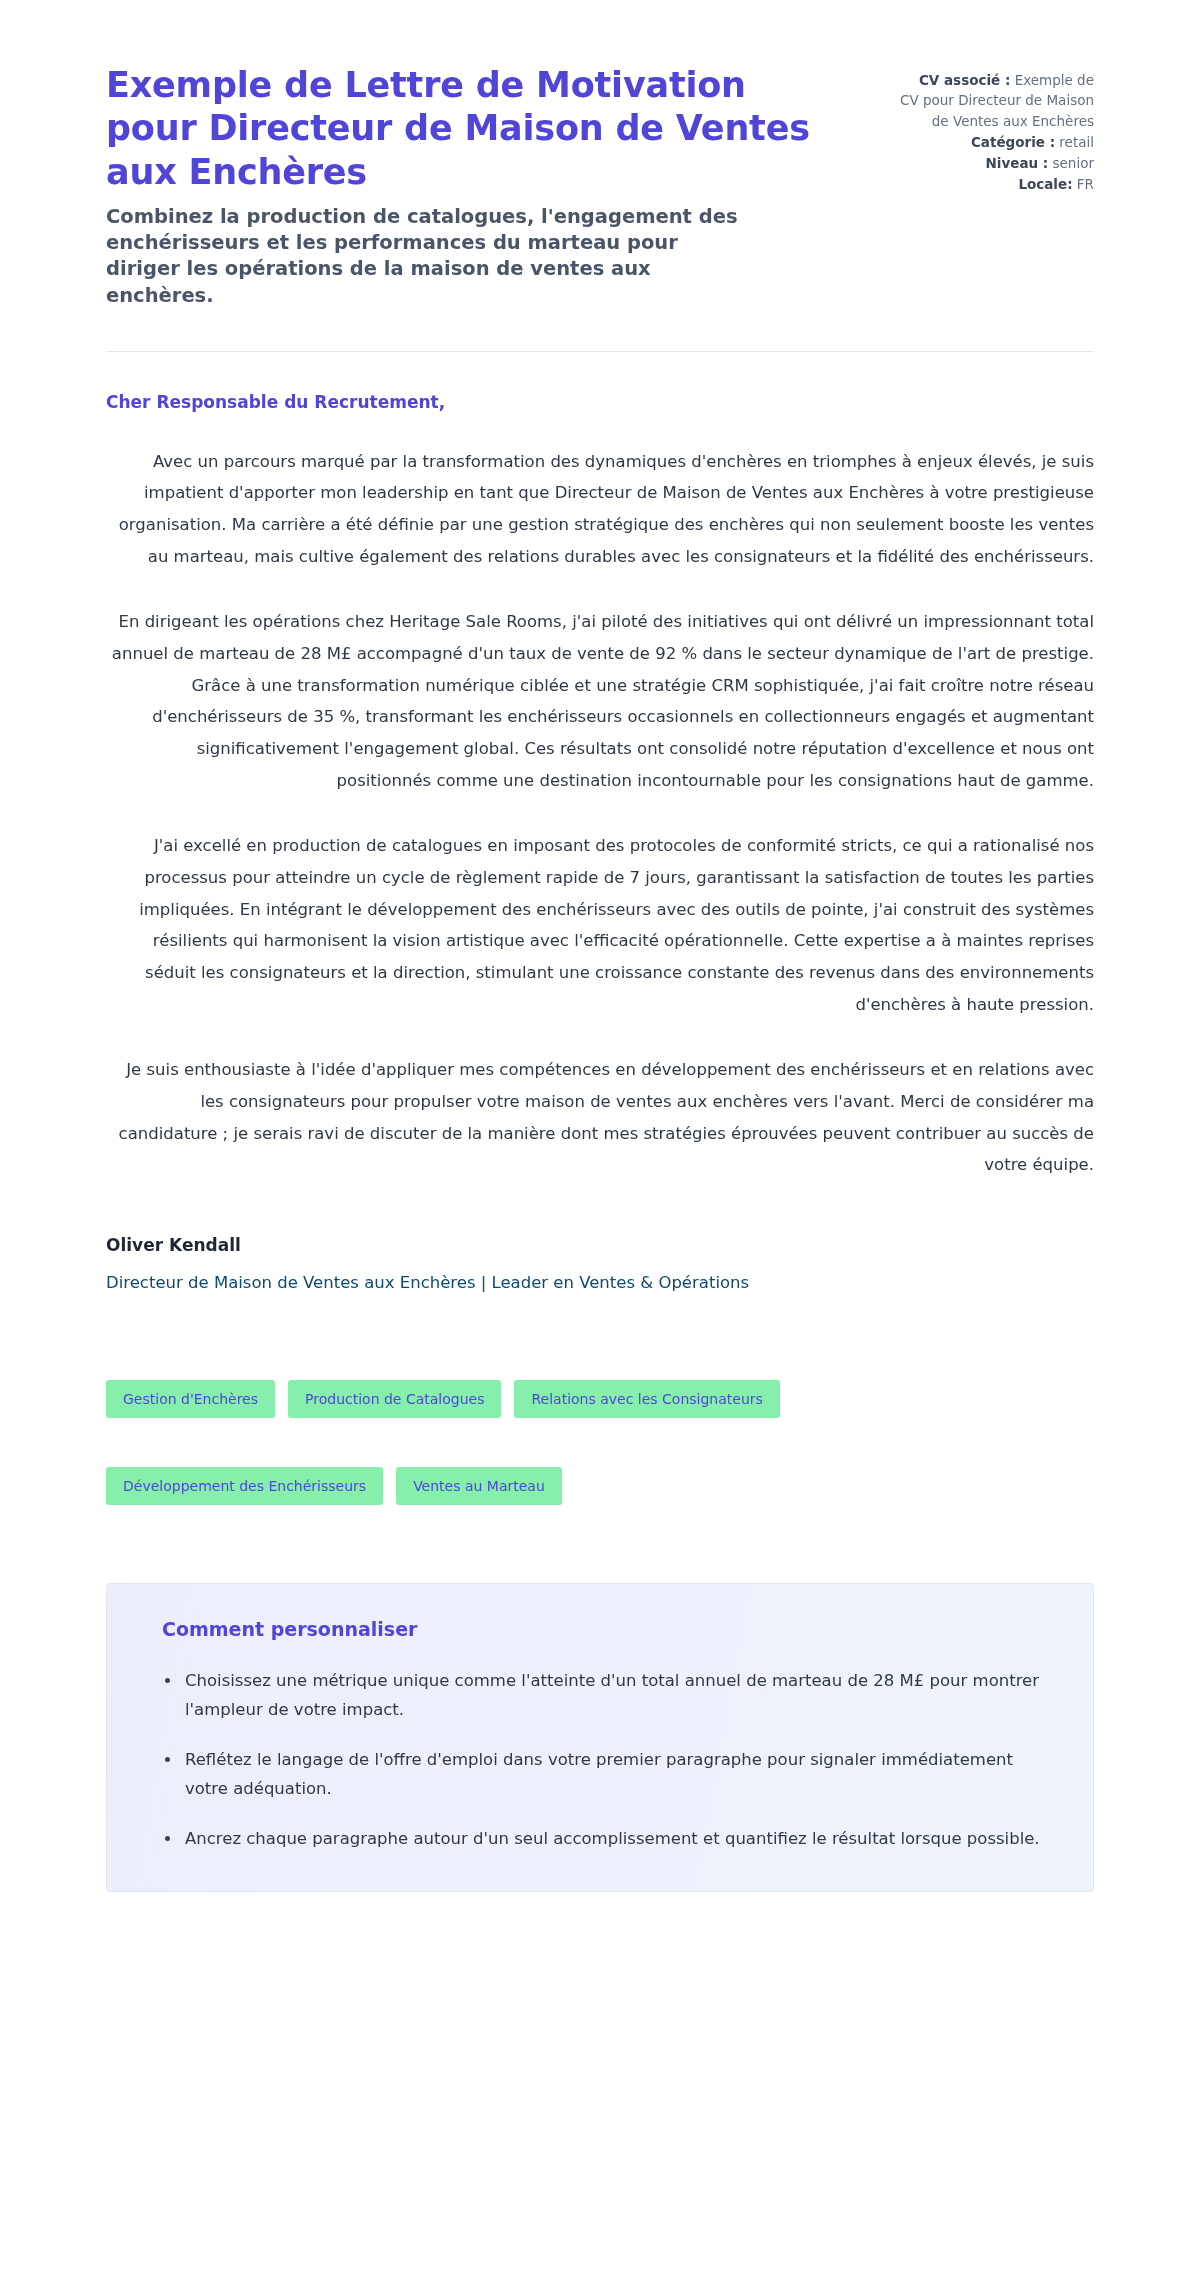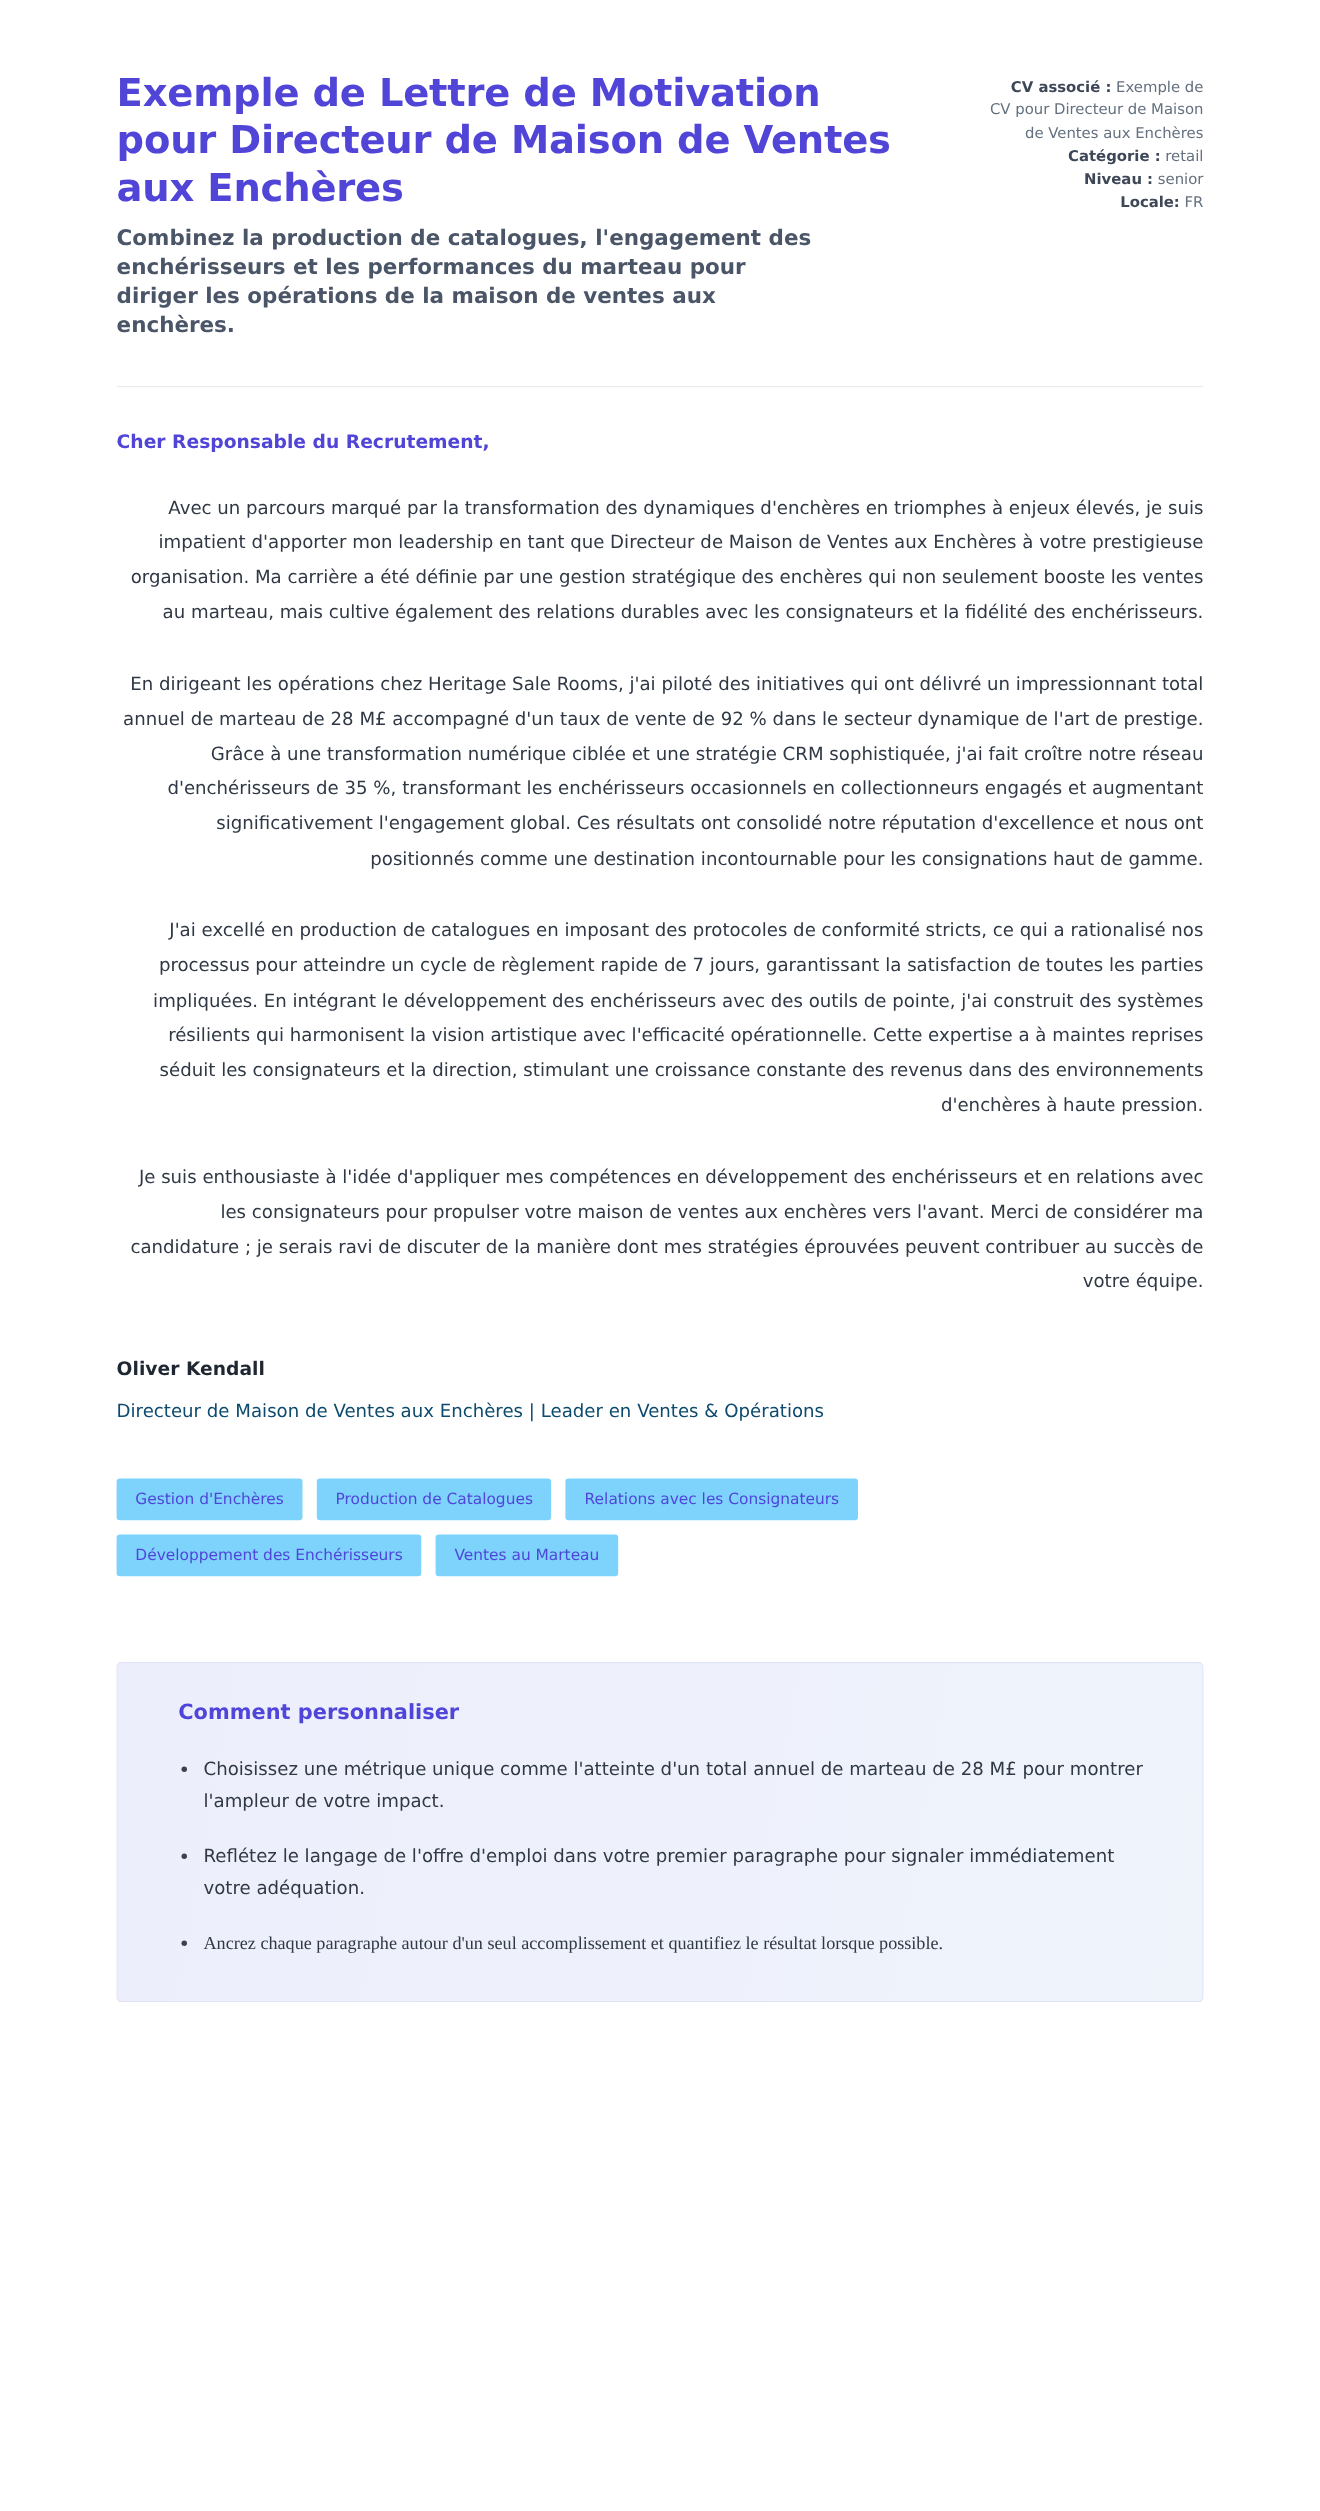--- a/index.html
+++ b/index.html
@@ -101,27 +101,28 @@
 
   
   .tags {
     margin-top: 52px;
     display: flex;
     flex-wrap: wrap;
     gap: 13px 13px;
     max-width: 790px;
   }
   .tag {
-    background: #7dd3fc;
+    background: #86efac;
     color: #4f46d9;
     font-size: 14px;
     line-height: 1;
     padding: 12px 17px;
     border-radius: 3px;
     white-space: nowrap;
+    margin-top: 36px;
   }
 
   
   .callout {
     margin-top: 78px;
     background: #eef0fc;
     background: linear-gradient(100deg, #edeefc 0%, #eef1fb 55%, #eff4fb 100%);
     border: 1px solid #dfe3f5;
     border-radius: 4px;
     padding: 34px 40px 38px 40px;
@@ -138,21 +139,21 @@
     list-style: none;
   }
   .callout li {
     position: relative;
     font-size: 16.5px;
     line-height: 1.78;
     color: #2f3844;
     margin-bottom: 20px;
     padding-left: 14px;
   }
-  .callout li:last-child { margin-bottom: 0; font-family: Liberation Serif, serif; }
+  .callout li:last-child { margin-bottom: 0; }
   .callout li::before {
     content: "";
     position: absolute;
     left: -6px;
     top: 12px;
     width: 5px;
     height: 5px;
     border-radius: 50%;
     background: #3a4250;
   }

